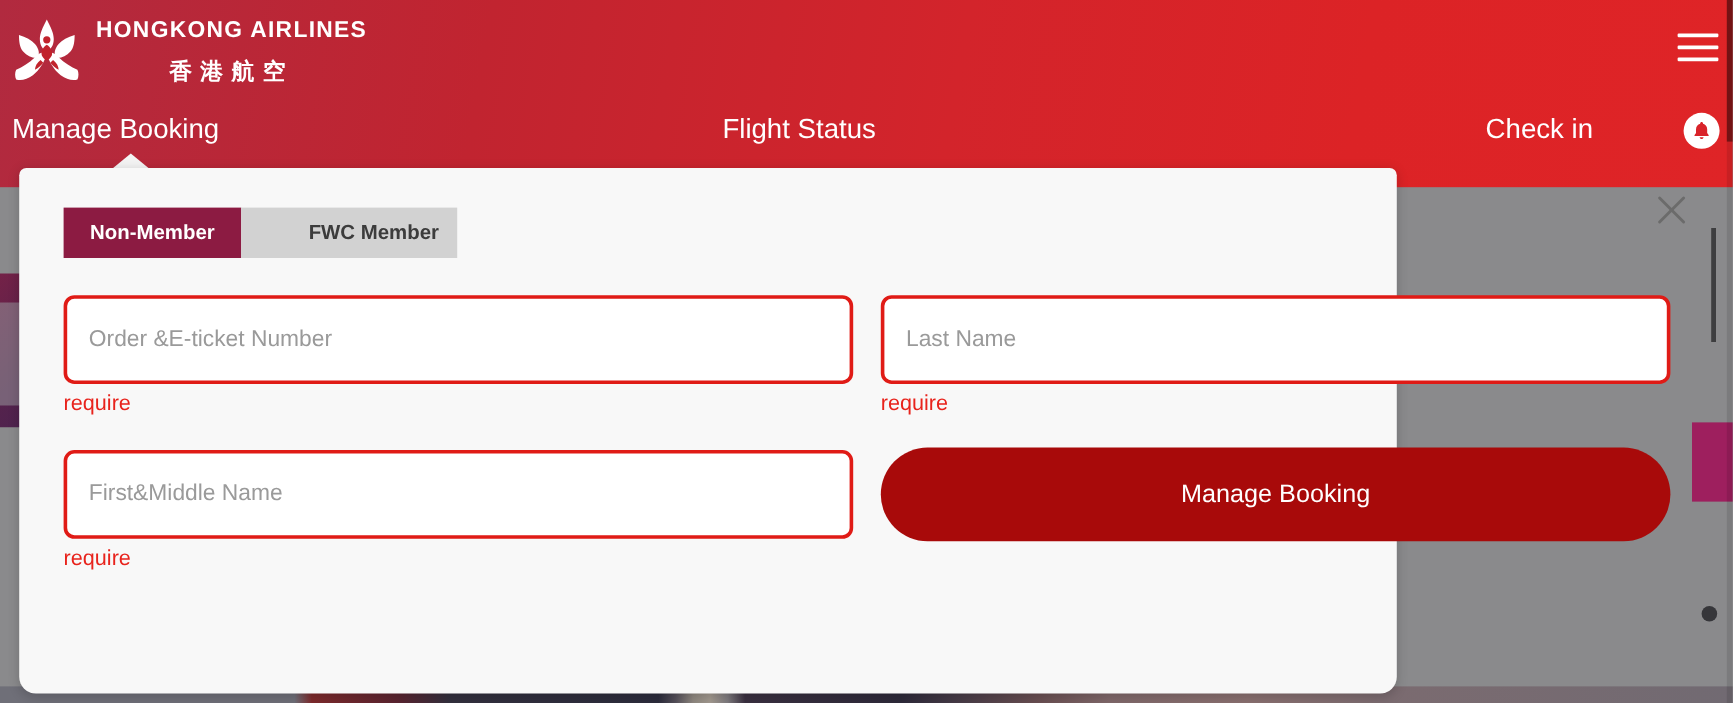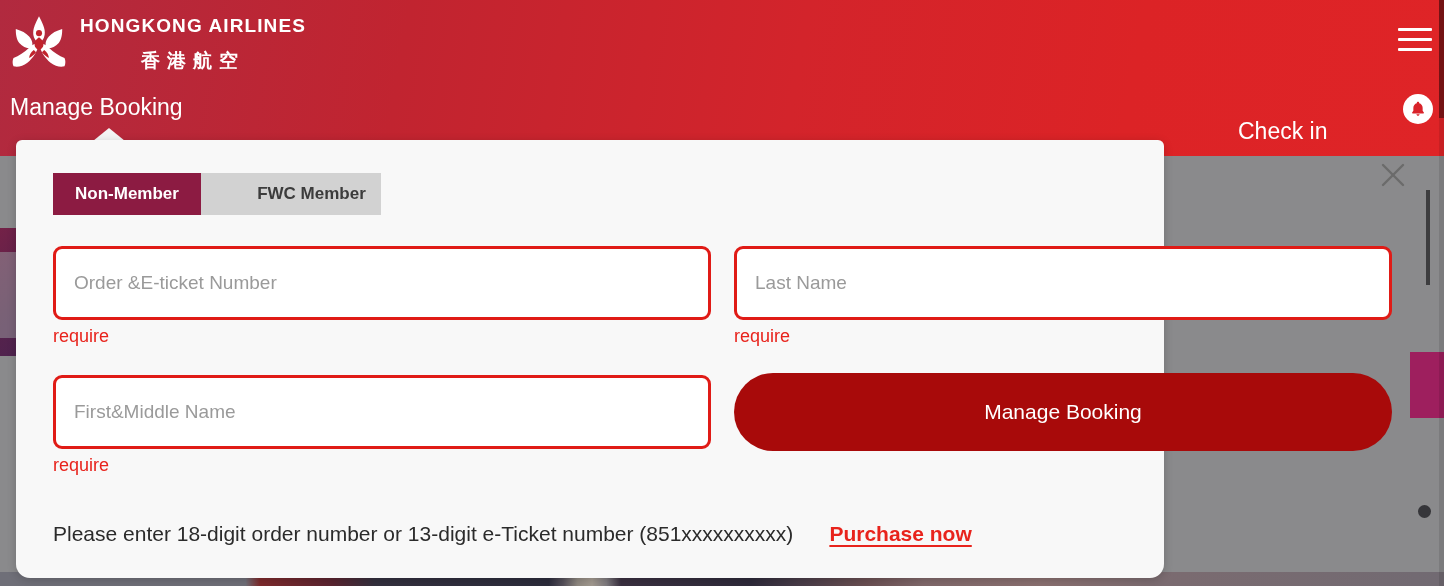--- a/index.html
+++ b/index.html
@@ -124,21 +124,21 @@
     position: absolute;
     top: 94px;
     color: #ffffff;
     font-size: 23px;
     font-weight: 400;
     white-space: nowrap;
     cursor: pointer;
   }
   #nav-manage { left: 10px; }
   #nav-flight { left: 602px; }
-  #nav-checkin { left: 1238px; margin-top: 24px; }
+  #nav-checkin { left: 1238px; }
 
   #nav-caret {
     position: absolute;
     left: 93px;
     top: 128px;
     width: 0; height: 0;
     border-left: 16px solid transparent;
     border-right: 16px solid transparent;
     border-bottom: 13px solid #f4f4f4;
     z-index: 7;
@@ -348,20 +348,21 @@
         <path d="M59 62 C64 66 67 71 67 76 C63 74 58 70 55 66 Z"></path>
       </g>
     </svg>
     <div id="logo-text">
       <div id="brand-en">HONGKONG AIRLINES</div>
       <div id="brand-zh">香港航空</div>
     </div>
   </div>
 
   <div class="nav-item" id="nav-manage">Manage Booking</div>
+  <div class="nav-item" id="nav-flight">Flight Status</div>
   <div class="nav-item" id="nav-checkin">Check in</div>
 
   <div id="hamburger">
     <span></span>
     <span></span>
     <span></span>
   </div>
 
   <div id="bell-btn">
     <svg width="18" height="18" viewBox="0 0 24 24">
@@ -390,24 +391,20 @@
   </div>
   <div class="require" id="req-last">require</div>
 
   <div class="field" id="field-first">
     <span class="ph">First&amp;Middle Name</span>
   </div>
   <div class="require" id="req-first">require</div>
 
   <button id="submit-btn">Manage Booking</button>
 
-  <div id="hint-row">
-    <span id="hint-text">Please enter 18-digit order number or 13-digit e-Ticket number (851xxxxxxxxxx)</span>
-    <a id="purchase-link">Purchase now</a>
-  </div>
 </div>
 
 <div id="close-btn">
   <svg width="34" height="34" viewBox="0 0 34 34">
     <line x1="7" y1="7" x2="27" y2="27" stroke="#6b6b6b" stroke-width="2.4" stroke-linecap="round"></line>
     <line x1="27" y1="7" x2="7" y2="27" stroke="#6b6b6b" stroke-width="2.4" stroke-linecap="round"></line>
   </svg>
 </div>
 
 <div id="scrollbar-track"></div>

